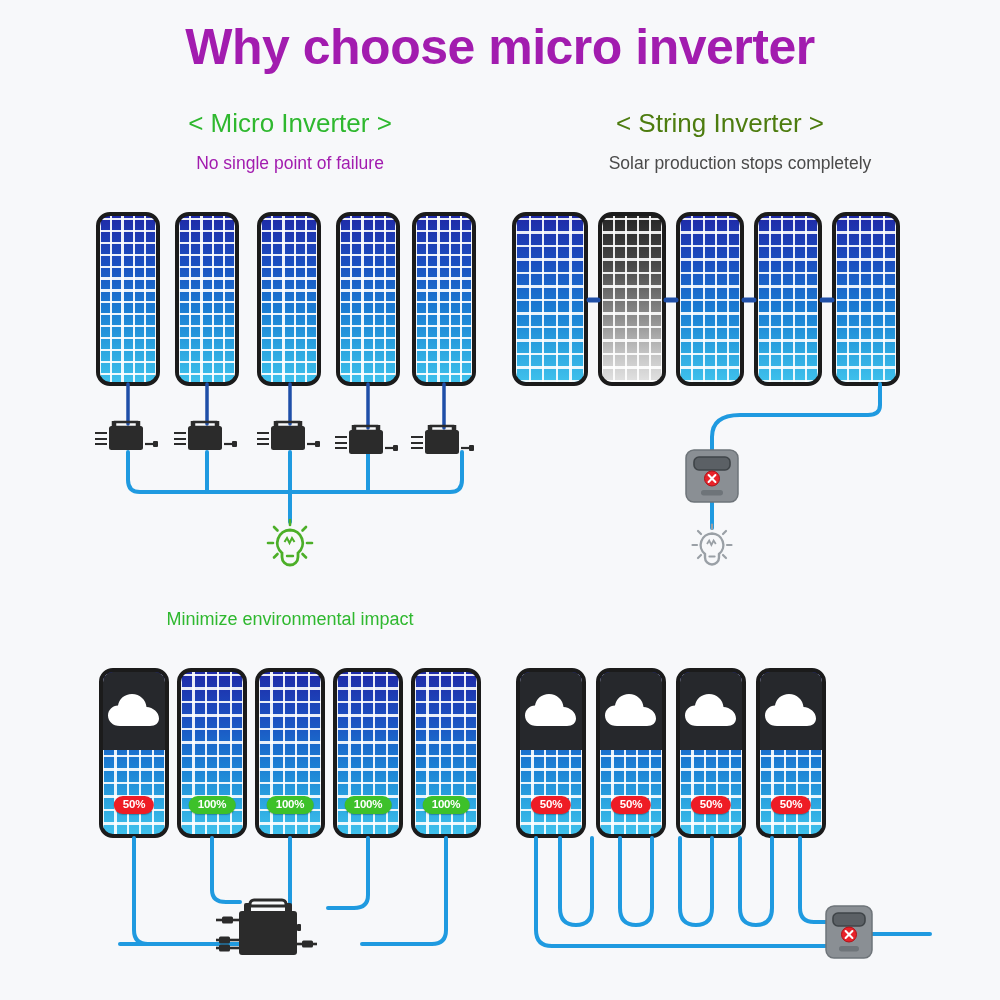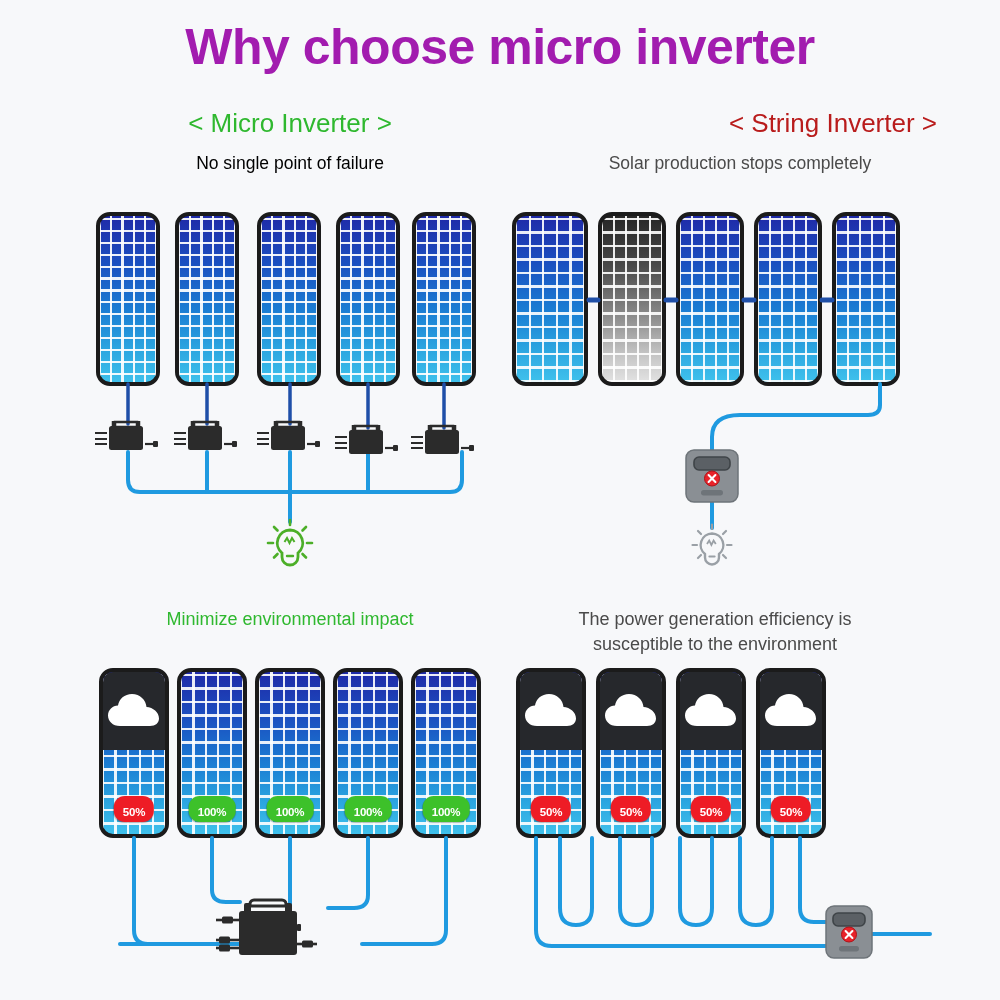--- a/index.html
+++ b/index.html
@@ -28,29 +28,29 @@
     font-family: "Liberation Sans", sans-serif;
   }
   .col-title {
     position: absolute;
     text-align: center;
     font-size: 26px;
     font-weight: normal;
     white-space: nowrap;
   }
   .col-title.micro { color: #2fb82f; left: 90px; top: 108px; width: 400px; text-align: center; }
-  .col-title.string { color: #b91c1c; left: 537px; top: 108px; width: 400px; text-align: right; }
+  .col-title.string { color: #4d7c0f; left: 520px; top: 108px; width: 400px; }
 
   .col-sub {
     position: absolute;
     text-align: center;
     font-size: 17.5px;
     line-height: 23px;
   }
-  .col-sub.micro { color: #000000; left: 90px; top: 152px; width: 400px; }
+  .col-sub.micro { color: #a21caf; left: 90px; top: 152px; width: 400px; }
   .col-sub.string { color: #4a4a4a; left: 540px; top: 152px; width: 400px; }
 
   .col-sub.micro2 { color: #2fb82f; left: 90px; top: 607px; width: 400px; font-size: 18px; line-height: 25px;}
   .col-sub.string2 { color: #4a4a4a; left: 515px; top: 607px; width: 400px; font-size: 18px; line-height: 25px;}
 
   
   .panel {
     position: absolute;
     border: 4px solid #1b1b1b;
     border-radius: 14px;
@@ -83,21 +83,21 @@
     position: absolute;
     z-index: 4;
     left: 50%;
     transform: translateX(-50%);
   }
   .badge {
     position: absolute;
     z-index: 6;
     left: 50%;
     transform: translateX(-50%);
-    padding: 10px 9px 3px 9px;
+    padding: 2px 9px 3px 9px;
     border-radius: 11px;
     font-size: 11.5px;
     font-weight: bold;
     color: #ffffff;
     letter-spacing: -0.2px;
     line-height: 13px;
     white-space: nowrap;
     box-shadow: 0 1px 1px rgba(0,0,0,0.25);
   }
   .badge.red { background: #ee1c25; }
@@ -122,24 +122,20 @@
   <div class="col-title micro">&lt; Micro Inverter &gt;</div>
   <div class="col-title string">&lt; String Inverter &gt;</div>
 
   <div class="col-sub micro">No single point of failure</div>
   <div class="col-sub string">
     <div>Solar production stops completely</div>
   </div>
 
   <div class="col-sub micro2">
     <div>Minimize environmental impact</div>
-  </div>
-  <div class="col-sub string2">
-    <div>The power generation efficiency is</div>
-    <div>susceptible to the environment</div>
   </div>
 
   <svg class="wires" viewBox="0 0 1000 1000">
     <g fill="none" stroke-linecap="round" stroke-linejoin="round">
 
       <g stroke="#1f4fa8" stroke-width="3.5">
         <path d="M128,384 L128,424"></path>
         <path d="M207,384 L207,424"></path>
         <path d="M290,384 L290,424"></path>
         <path d="M368,384 L368,428"></path>

